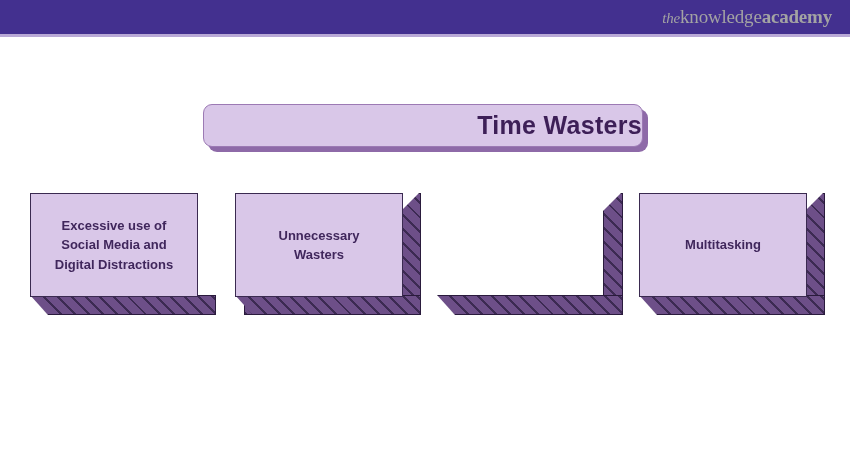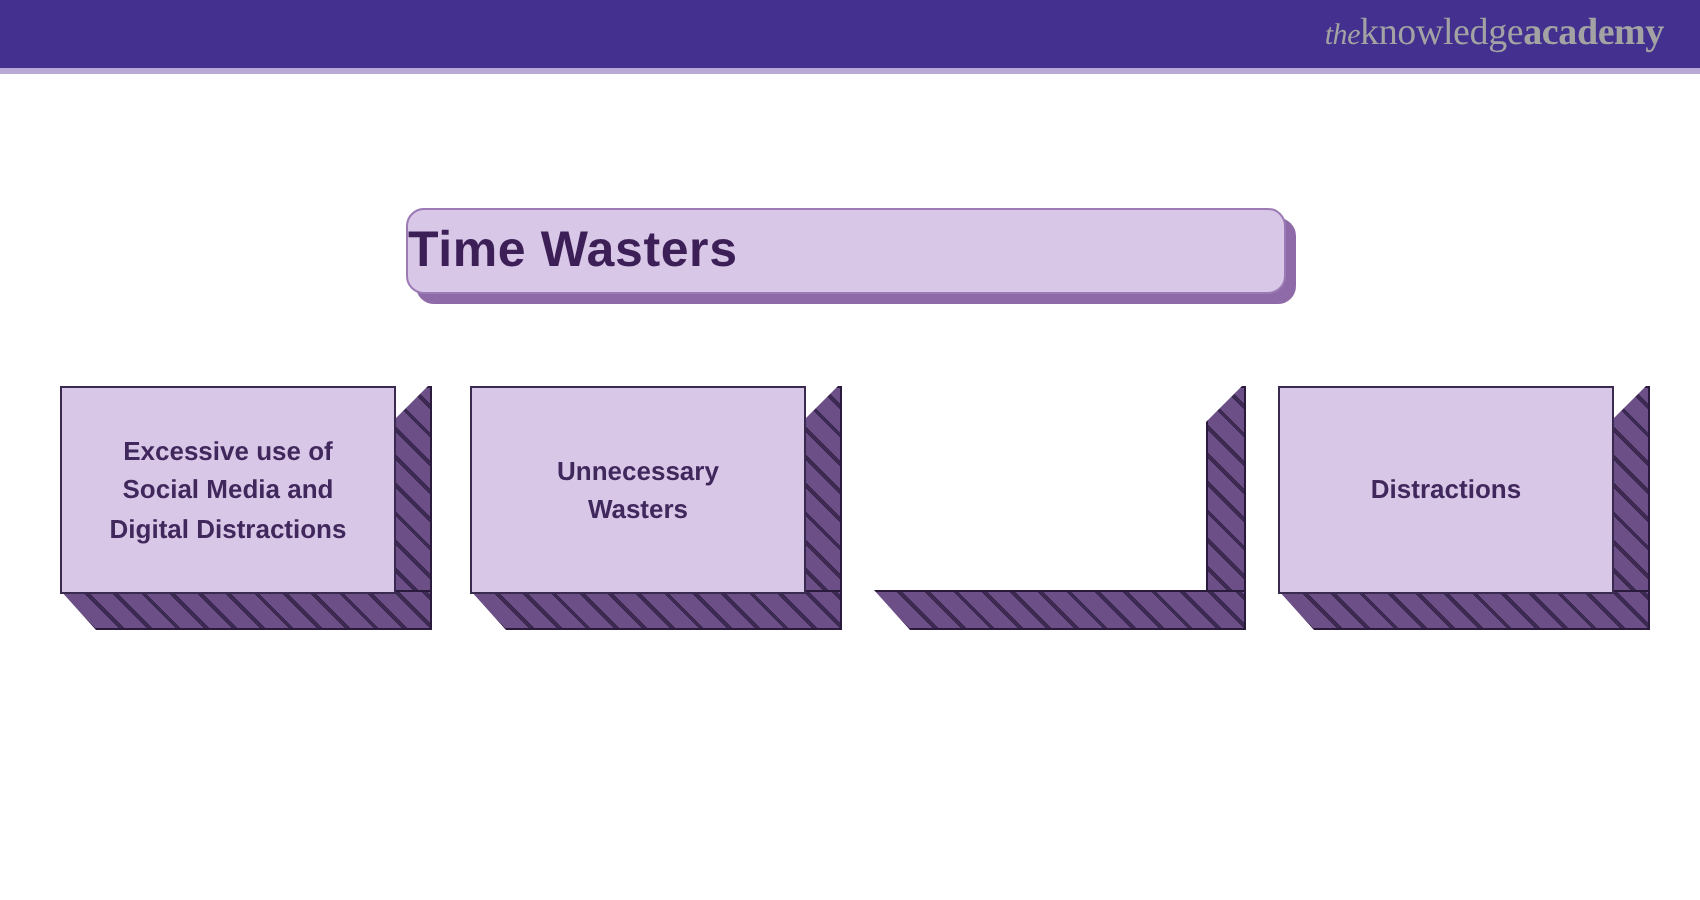--- a/index.html
+++ b/index.html
@@ -75,21 +75,21 @@
     position: absolute;
     left: 0;
     top: 0;
     width: 438px;
     height: 41px;
     background: #d9c7e8;
     border: 1px solid #9c7ab4;
     border-radius: 9px;
     display: flex;
     align-items: center;
-    justify-content: flex-start;
+    justify-content: flex-end;
   }
   .title-text {
     color: #3d1f57;
     font-size: 25px;
     font-weight: bold;
     letter-spacing: 0.3px;
   }
 
   
   .boxes-row {
@@ -173,21 +173,21 @@
 
 <div class="title-wrap">
   <div class="title-shadow"></div>
   <div class="title-card">
     <span class="title-text">Time Wasters</span>
   </div>
 </div>
 
 <div class="boxes-row">
 
-  <div class="box3d" style="left:30px;">
+  <div class="box3d" style="left:30px;padding-left:48px;">
     <div class="side"></div>
     <div class="bottom"></div>
     <div class="face">
       <span class="box-label">Excessive use of
 Social Media and
 Digital Distractions</span>
     </div>
   </div>
 
   <div class="box3d" style="left:235px;">
@@ -201,17 +201,17 @@
 
   <div class="box3d" style="left:437px;">
     <div class="side"></div>
     <div class="bottom"></div>
   </div>
 
   <div class="box3d" style="left:639px;">
     <div class="side"></div>
     <div class="bottom"></div>
     <div class="face">
-      <span class="box-label">Distractions</span>
+      <span class="box-label">Multitasking</span>
     </div>
   </div>
 
 </div>
 
 </body></html>

